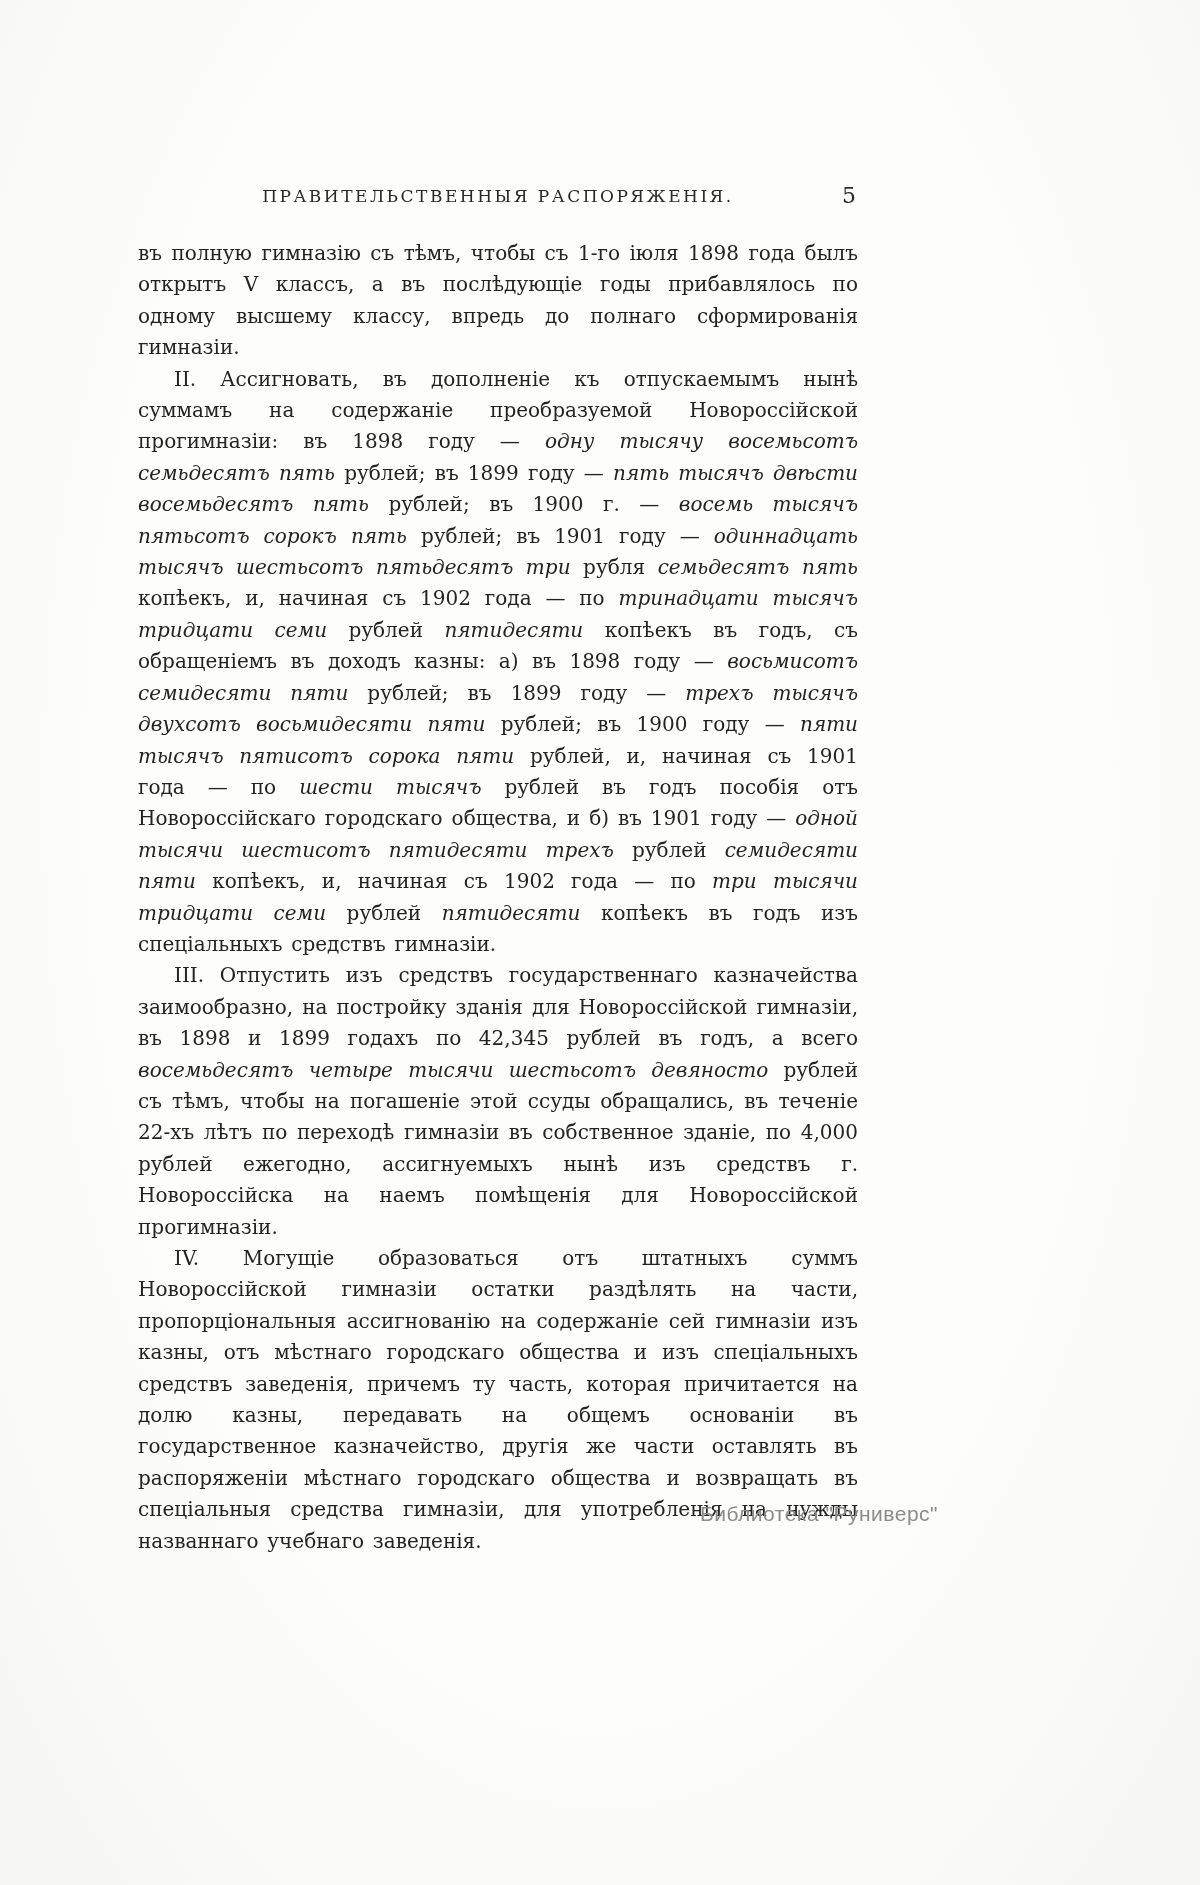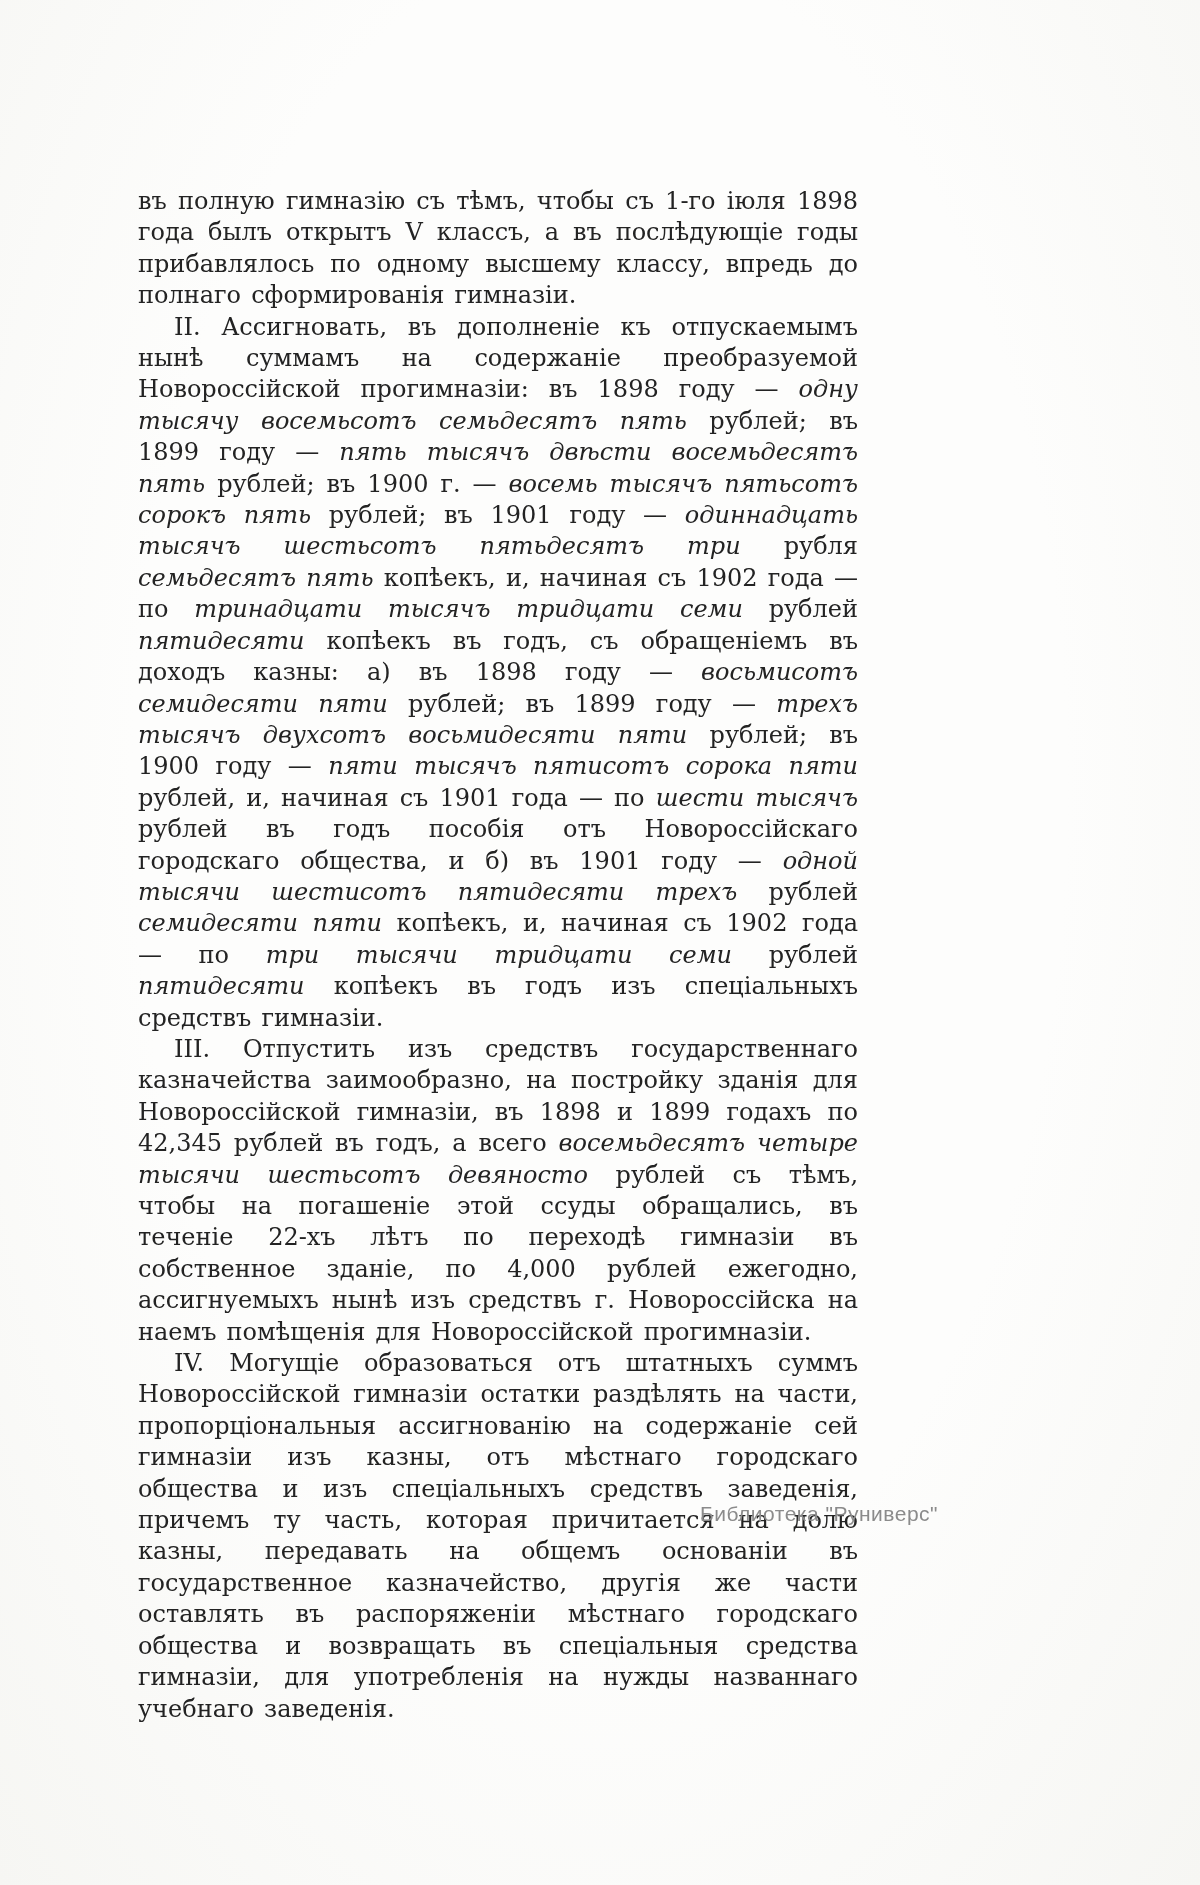--- a/index.html
+++ b/index.html
@@ -34,21 +34,21 @@
   }
   .pagenum {
     position: absolute;
     right: 2px;
     top: -3px;
     font-size: 22px;
     letter-spacing: 0;
   }
   .body p {
     margin: 0;
-    font-size: 24px;
+    font-size: 20px;
     line-height: 31.4px;
     text-align: justify;
     text-align-last: left;
     word-spacing: 2.5px;
     color: #232323;
   }
   .body p.indent { text-indent: 36px; }
   .it { font-style: italic; }
   .watermark {
     position: absolute;
@@ -58,20 +58,24 @@
     font-size: 21px;
     color: #8b8b8b;
     letter-spacing: 0.5px;
   }
 </style>
 </head>
 <body>
 
 <div class="page">
   <div class="text-block">
+    <div class="header">
+      <span>ПРАВИТЕЛЬСТВЕННЫЯ РАСПОРЯЖЕНІЯ.</span>
+      <span class="pagenum">5</span>
+    </div>
     <div class="body">
         <p class=""><span>въ полную гимназію съ тѣмъ, чтобы съ 1-го іюля 1898 года былъ открытъ V классъ, а въ послѣдующіе годы прибавлялось по одному высшему классу, впредь до полнаго сформированія гимназіи.</span></p>
         <p class="indent"><span>II. Ассигновать, въ дополненіе къ отпускаемымъ нынѣ суммамъ на содержаніе преобразуемой Новороссійской прогимназіи: въ 1898 году — </span><span class="it">одну тысячу восемьсотъ семьдесятъ пять</span><span> рублей; въ 1899 году — </span><span class="it">пять тысячъ двѣсти восемьдесятъ пять</span><span> рублей; въ 1900 г. — </span><span class="it">восемь тысячъ пятьсотъ сорокъ пять</span><span> рублей; въ 1901 году — </span><span class="it">одиннадцать тысячъ шестьсотъ пятьдесятъ три</span><span> рубля </span><span class="it">семьдесятъ пять</span><span> копѣекъ, и, начиная съ 1902 года — по </span><span class="it">тринадцати тысячъ тридцати семи</span><span> рублей </span><span class="it">пятидесяти</span><span> копѣекъ въ годъ, съ обращеніемъ въ доходъ казны: а) въ 1898 году — </span><span class="it">восьмисотъ семидесяти пяти</span><span> рублей; въ 1899 году — </span><span class="it">трехъ тысячъ двухсотъ восьмидесяти пяти</span><span> рублей; въ 1900 году — </span><span class="it">пяти тысячъ пятисотъ сорока пяти</span><span> рублей, и, начиная съ 1901 года — по </span><span class="it">шести тысячъ</span><span> рублей въ годъ пособія отъ Новороссійскаго городскаго общества, и б) въ 1901 году — </span><span class="it">одной тысячи шестисотъ пятидесяти трехъ</span><span> рублей </span><span class="it">семидесяти пяти</span><span> копѣекъ, и, начиная съ 1902 года — по </span><span class="it">три тысячи тридцати семи</span><span> рублей </span><span class="it">пятидесяти</span><span> копѣекъ въ годъ изъ спеціальныхъ средствъ гимназіи.</span></p>
         <p class="indent"><span>III. Отпустить изъ средствъ государственнаго казначейства заимообразно, на постройку зданія для Новороссійской гимназіи, въ 1898 и 1899 годахъ по 42,345 рублей въ годъ, а всего </span><span class="it">восемьдесятъ четыре тысячи шестьсотъ девяносто</span><span> рублей съ тѣмъ, чтобы на погашеніе этой ссуды обращались, въ теченіе 22-хъ лѣтъ по переходѣ гимназіи въ собственное зданіе, по 4,000 рублей ежегодно, ассигнуемыхъ нынѣ изъ средствъ г. Новороссійска на наемъ помѣщенія для Новороссійской прогимназіи.</span></p>
         <p class="indent"><span>IV. Могущіе образоваться отъ штатныхъ суммъ Новороссійской гимназіи остатки раздѣлять на части, пропорціональныя ассигнованію на содержаніе сей гимназіи изъ казны, отъ мѣстнаго городскаго общества и изъ спеціальныхъ средствъ заведенія, причемъ ту часть, которая причитается на долю казны, передавать на общемъ основаніи въ государственное казначейство, другія же части оставлять въ распоряженіи мѣстнаго городскаго общества и возвращать въ спеціальныя средства гимназіи, для употребленія на нужды названнаго учебнаго заведенія.</span></p>
       </div>
   </div>
   <div class="watermark">Библиотека "Руниверс"</div>
 </div>
 

